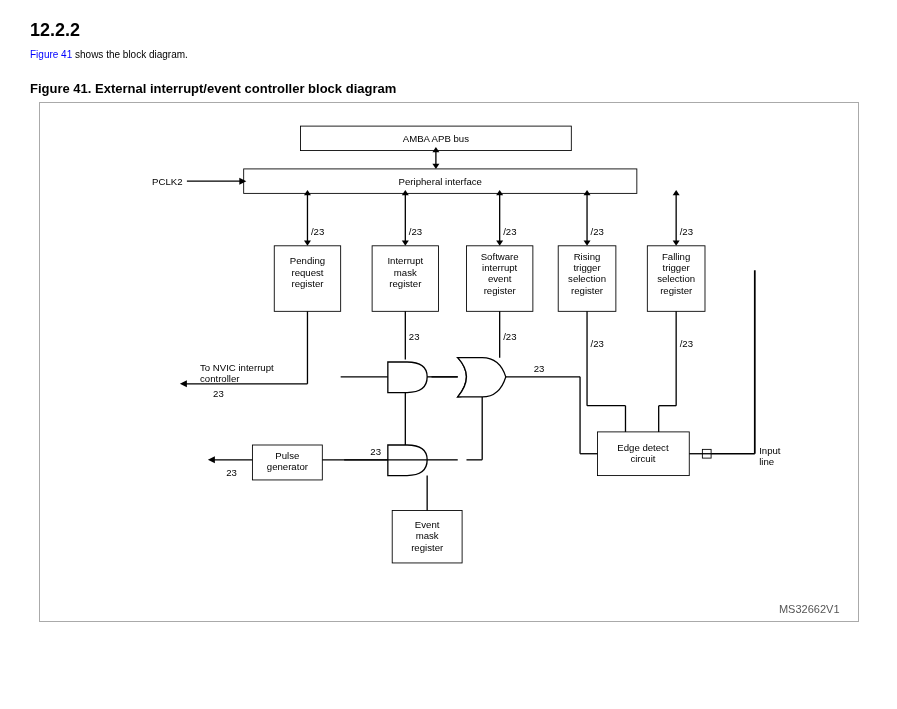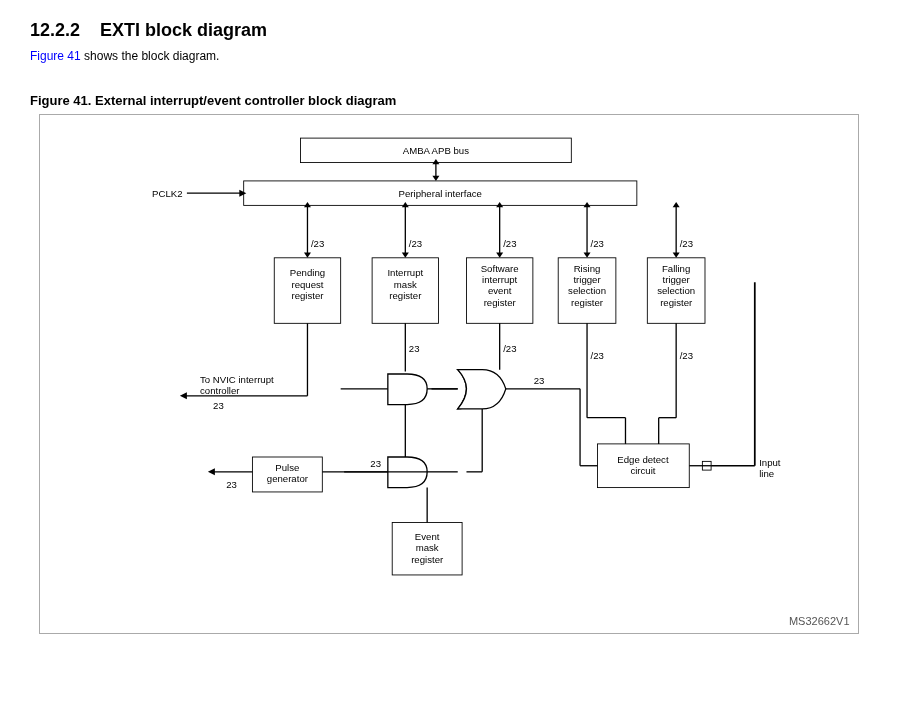--- a/index.html
+++ b/index.html
@@ -19,22 +19,22 @@
     }
     .section-number {
       font-size: 18px;
       font-weight: bold;
     }
     .section-title {
       font-size: 18px;
       font-weight: bold;
     }
     .intro-text {
-      font-size: 12px;
-      margin-bottom: 30px;
+      font-size: 10px;
+      margin-bottom: 21px;
     }
     .figure-link {
       color: #00f;
       text-decoration: none;
     }
     .figure-caption {
       font-weight: bold;
       font-size: 13px;
       margin-bottom: 6px;
     }
@@ -51,31 +51,30 @@
       width: 100%;
       height: 100%;
     }
     text {
       font-family: Arial, sans-serif;
       font-size: 11px;
     }
     .watermark {
       position: absolute;
       bottom: 6px;
-      right: 8px;
+      right: 18px;
       font-size: 11px;
       color: #555;
     }
   </style>
 </head>
 <body>
 
 <div class="section-header">
   <span class="section-number">12.2.2</span>
-  <span class="section-title">EXTI block diagram</span>
 </div>
 
 <p class="intro-text">
   <a class="figure-link" href="#fig41">Figure 41</a><span> shows the block diagram.</span>
 </p>
 
 <div class="figure-caption">Figure 41. External interrupt/event controller block diagram</div>
 
 <div class="diagram-container">
   <svg viewBox="0 0 820 570" xmlns="http://www.w3.org/2000/svg">

